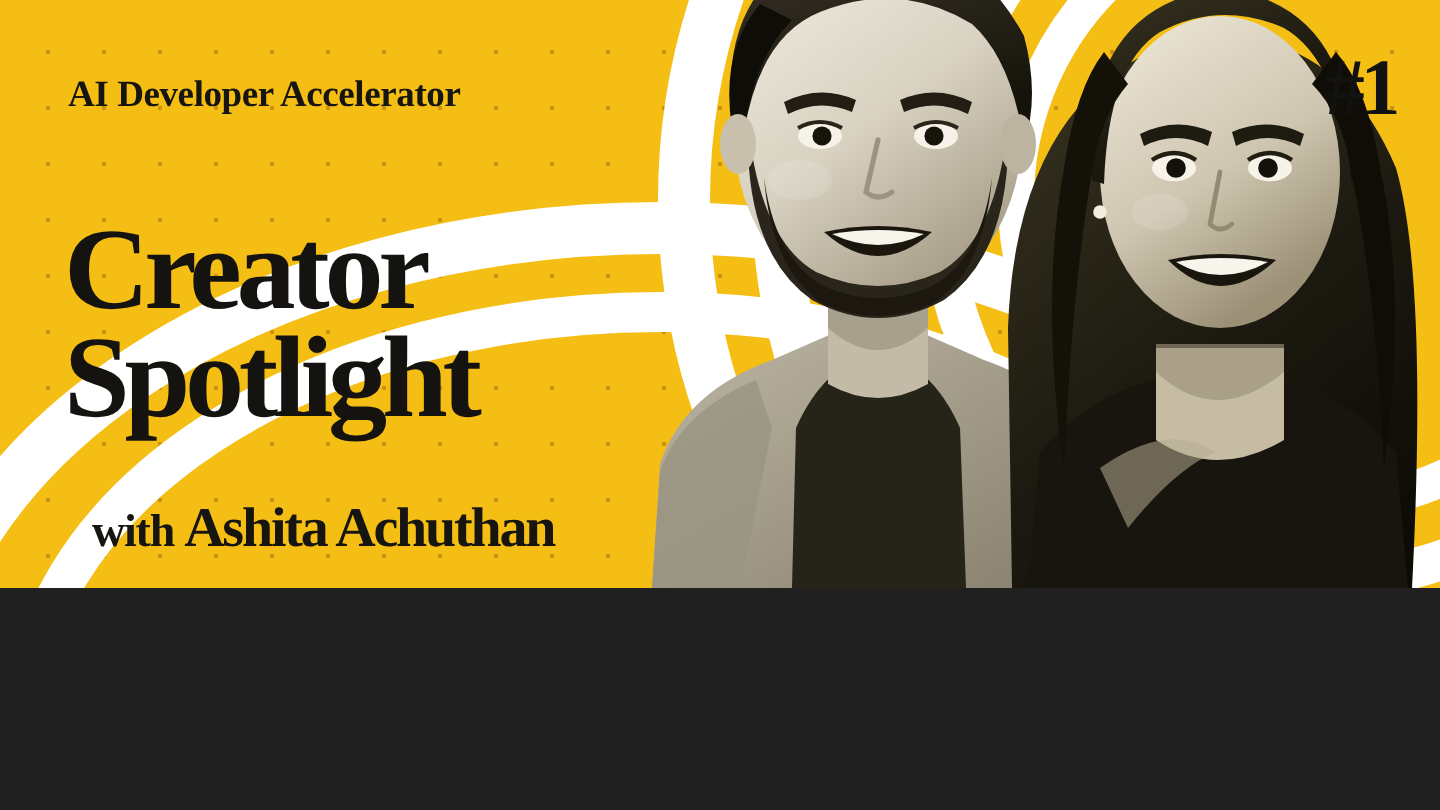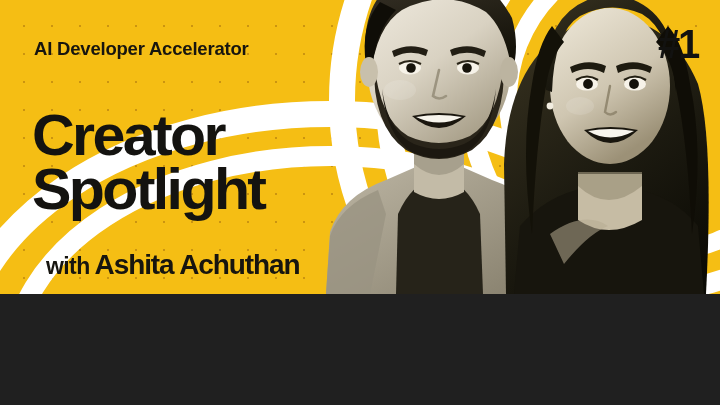--- a/index.html
+++ b/index.html
@@ -7,21 +7,21 @@
     margin: 0;
     padding: 0;
     background: #202020;
   }
   #stage {
     position: relative;
     width: 720px;
     height: 294px;
     overflow: hidden;
     background: #F5BE14;
-    font-family: Liberation Sans, sans-serif;
+    font-family: Liberation Serif, serif;
     -webkit-font-smoothing: antialiased;
   }
 
   
   .bg-base {
     position: absolute;
     inset: 0;
     background: #F5BE14;
   }
   .bg-dots {

